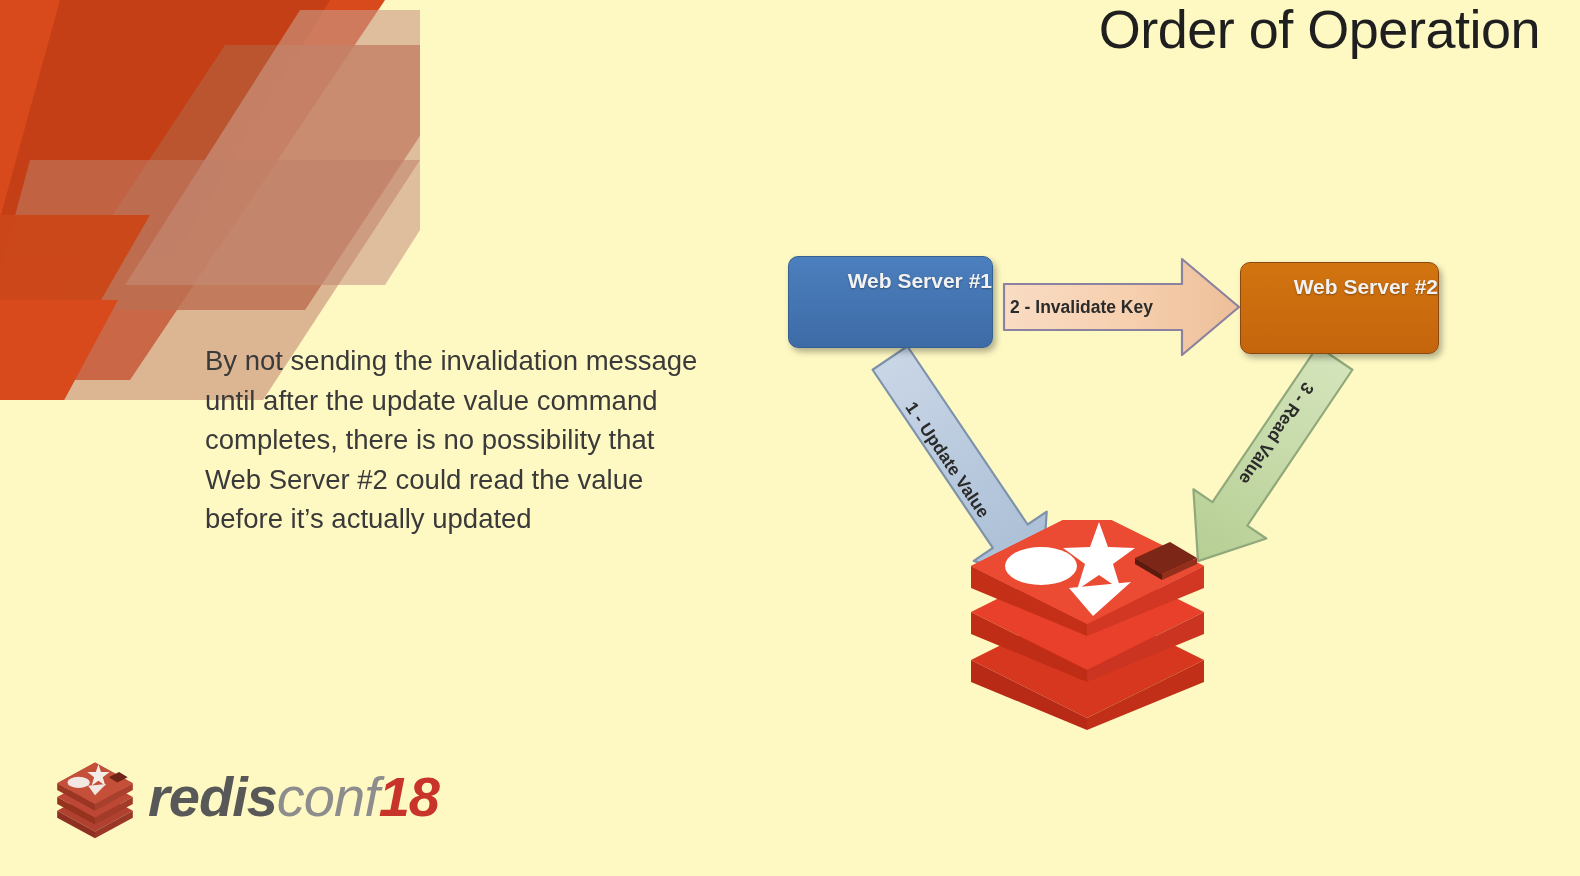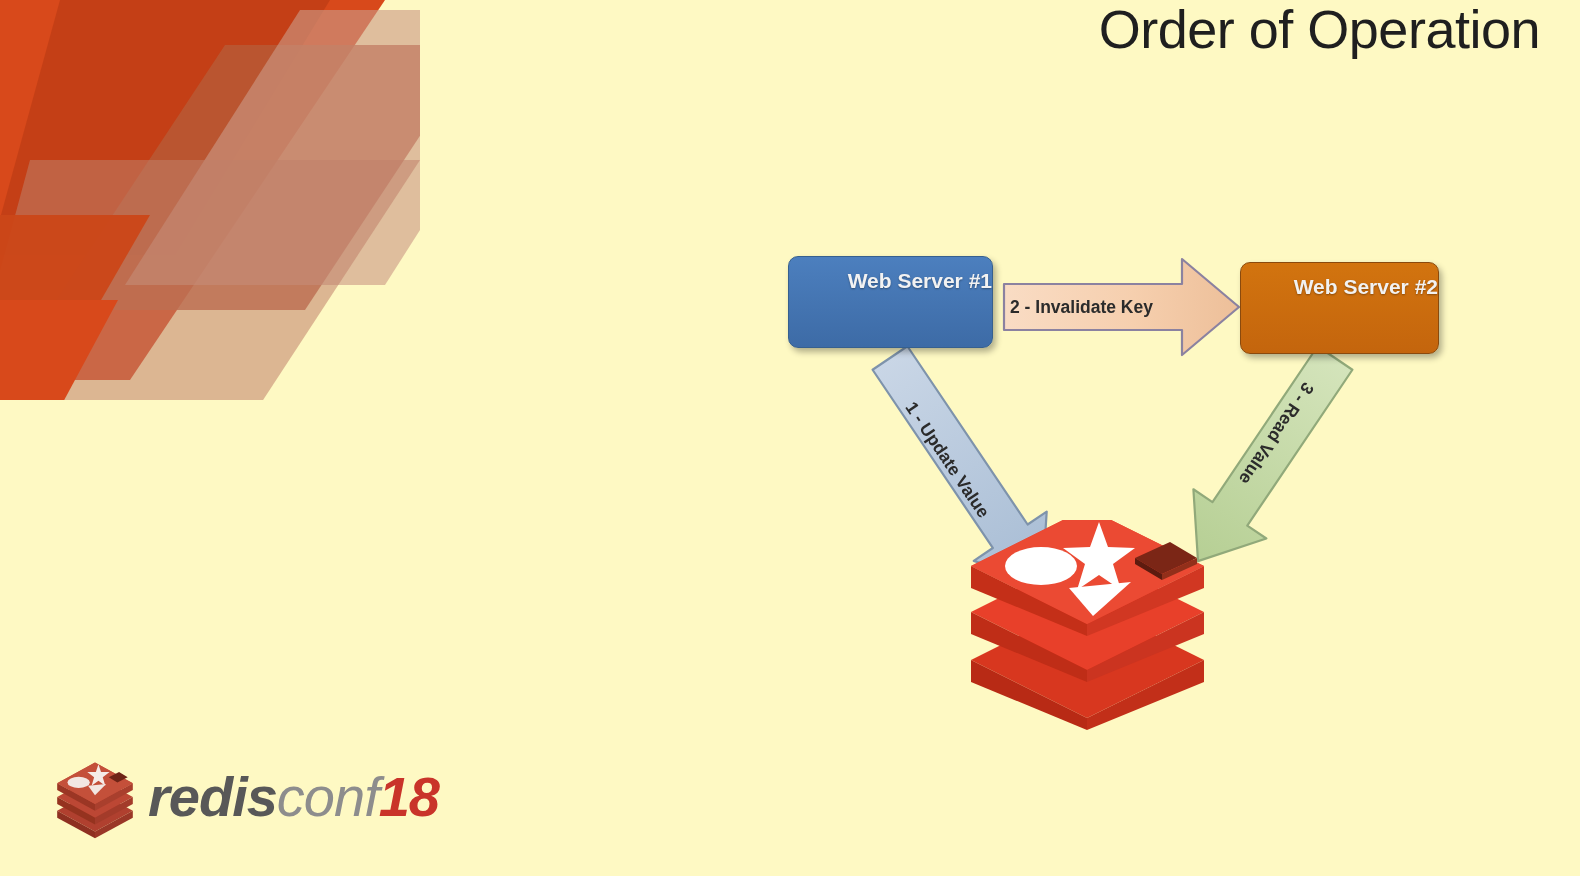--- a/index.html
+++ b/index.html
@@ -145,20 +145,21 @@
 
     <polygon points="30,160 420,160 250,420 -40,420" fill="#c0806a" opacity="0.55"></polygon>
 
     <polygon points="0,215 150,215 55,380 0,380" fill="#cb4718" opacity="0.95"></polygon>
 
     <polygon points="0,300 118,300 40,445 0,445" fill="#d8491b"></polygon>
   </svg>
 
   <div id="slide-title">Order of Operation</div>
 
+  <div id="body-text">By not sending the invalidation message until after the update value command completes, there is no possibility that Web Server #2 could read the value before it’s actually updated</div>
 
   <div id="diagram">
 
     <svg style="position:absolute;left:0;top:0;width:720px;height:530px;overflow:visible" viewBox="0 0 720 530">
 
       <defs>
         <linearGradient id="gradBlueArrow" x1="0" y1="0" x2="1" y2="0">
           <stop offset="0%" stop-color="#c9d6e6"></stop>
           <stop offset="100%" stop-color="#a7bcd4"></stop>
         </linearGradient>

